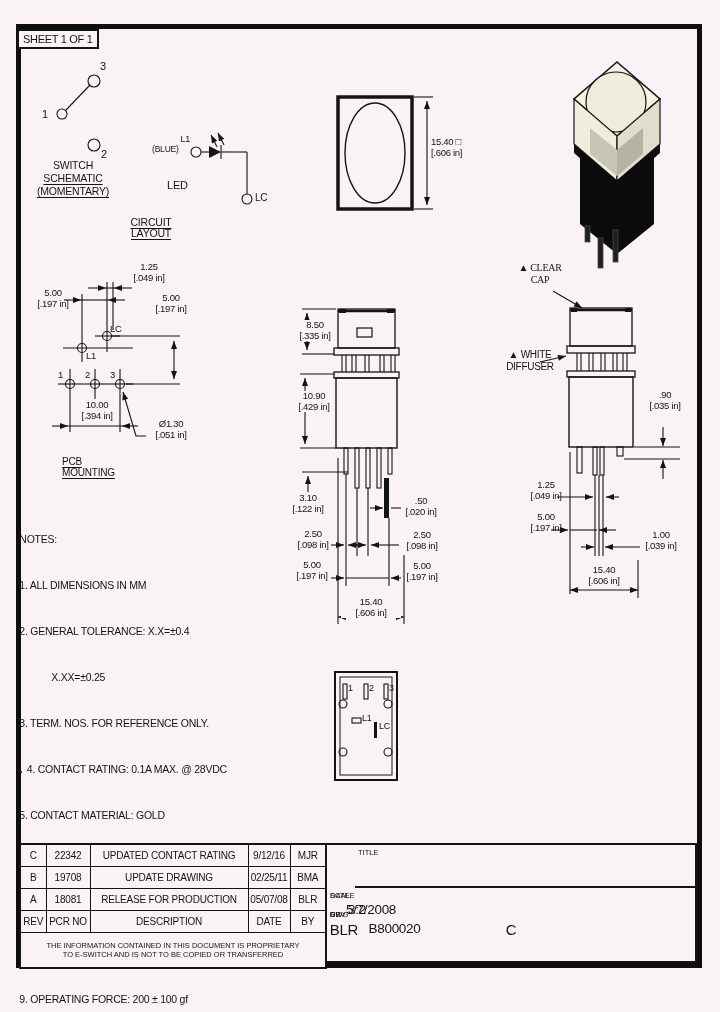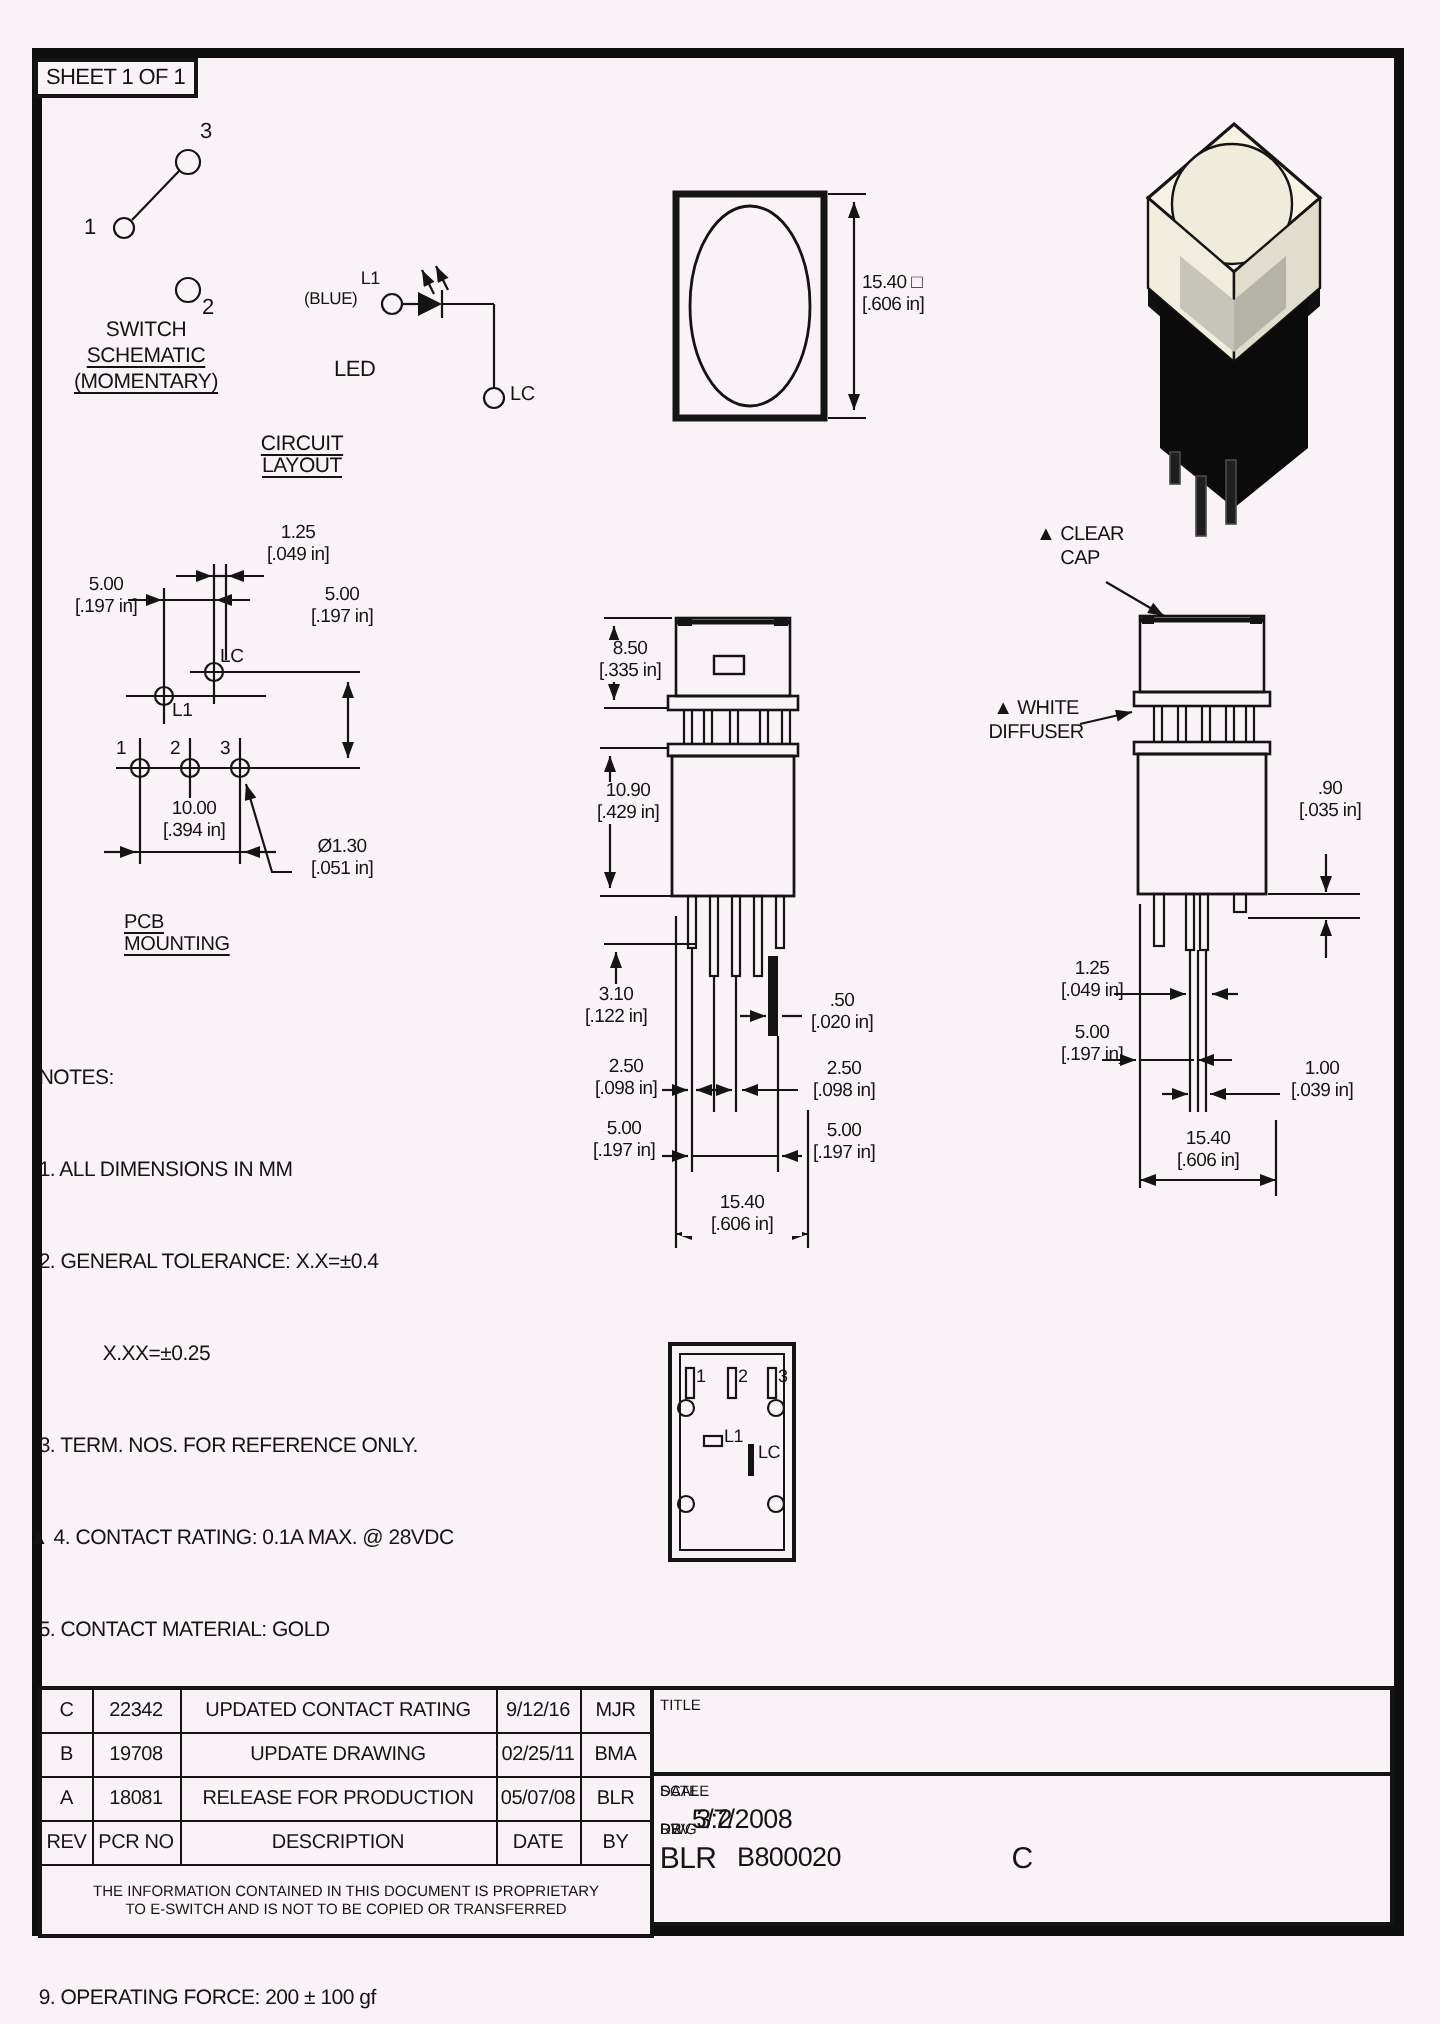--- a/index.html
+++ b/index.html
@@ -24,21 +24,21 @@
   
   table{border-collapse:collapse;}
   .revtbl{position:absolute;left:19px;top:843px;width:306px;table-layout:fixed;border:2.5px solid var(--ink);background:var(--background);}
   .revtbl td{border:1.5px solid var(--ink);font-size:10px;text-align:center;height:21px;padding:0;letter-spacing:-0.2px;overflow:hidden;white-space:nowrap;}
   .revtbl td.prop{font-size:7.5px;line-height:9px;height:34px;white-space:pre-line;letter-spacing:0;}
   
   .tblock{position:absolute;left:325px;top:843px;width:372px;height:120px;border:2.5px solid var(--ink);box-sizing:border-box;background:var(--background);}
   .brandrow{height:33px;border-bottom:2.5px solid var(--ink);display:flex;align-items:center;justify-content:center;gap:7px;}
   .brandtxt{font-size:15px;font-weight:bold;letter-spacing:1px;}
   .brandmark{font-size:6px;vertical-align:top;position:relative;top:-5px;}
-  .titlerow{position:relative;height:41px;border-bottom:2.5px solid var(--ink);}
+  .titlerow{position:relative;height:41px;border-bottom:2.5px solid var(--ink);margin-left:28px;}
   .minilabel{position:absolute;left:3px;top:3px;font-size:7.5px;letter-spacing:0;}
   .titleval{position:absolute;left:34px;top:13px;font-size:16.5px;letter-spacing:-0.5px;}
   .metarow{display:flex;height:41px;flex-direction:column;}
   .mcell{position:relative;border-right:2px solid var(--ink);box-sizing:border-box;}
   .mcell:last-child{border-right:none;}
   .mval{position:absolute;left:0;right:0;top:14px;text-align:center;font-size:13.5px;letter-spacing:-0.3px;}
   .mval.big{font-size:15px;}
 </style>
 </head>
 <body>
@@ -283,23 +283,23 @@
 [.098 in]</div>
   <div class="dim" style="left:399px;top:530px;width:46px;">2.50
 [.098 in]</div>
   <div class="dim" style="left:289px;top:560px;width:46px;">5.00
 [.197 in]</div>
   <div class="dim" style="left:399px;top:561px;width:46px;">5.00
 [.197 in]</div>
   <div class="dim masked" style="left:341px;top:597px;width:60px;">15.40
 [.606 in]</div>
 
-  <div class="callout" style="left:514px;top:262px;width:52px;">▲ CLEAR
+  <div class="callout" style="left:514px;top:262px;width:52px;font-family:Liberation Serif, serif;">▲ CLEAR
 CAP</div>
-  <div class="callout" style="left:488px;top:349px;width:60px;text-align:center;">▲ WHITE
+  <div class="callout" style="left:500px;top:349px;width:60px;text-align:center;">▲ WHITE
 DIFFUSER</div>
   <div class="dim" style="left:643px;top:390px;width:44px;">.90
 [.035 in]</div>
   <div class="dim" style="left:524px;top:480px;width:44px;">1.25
 [.049 in]</div>
   <div class="dim" style="left:524px;top:512px;width:44px;">5.00
 [.197 in]</div>
   <div class="dim" style="left:638px;top:530px;width:46px;">1.00
 [.039 in]</div>
   <div class="dim masked" style="left:574px;top:565px;width:60px;">15.40

